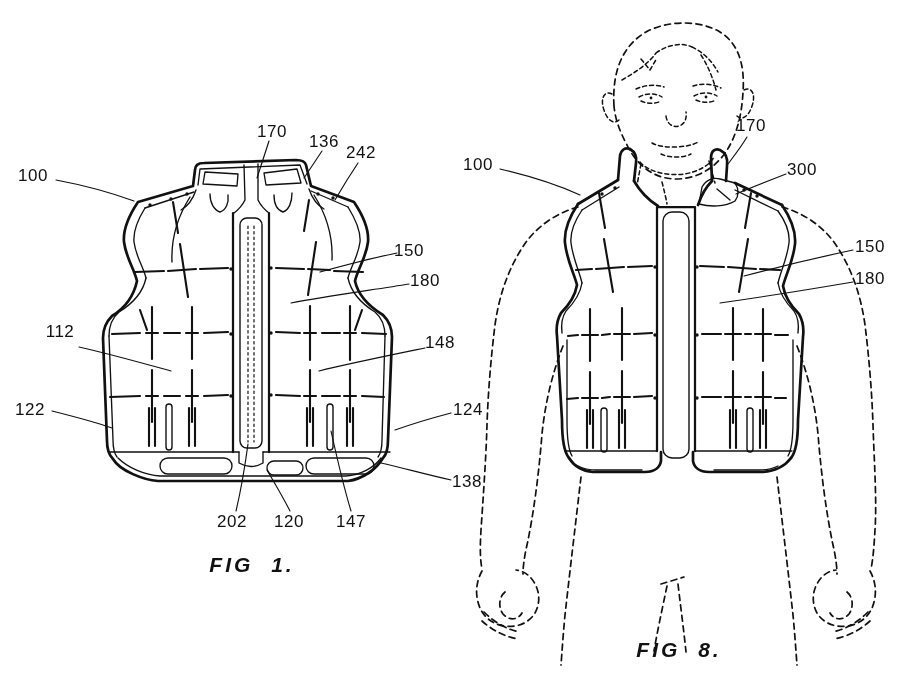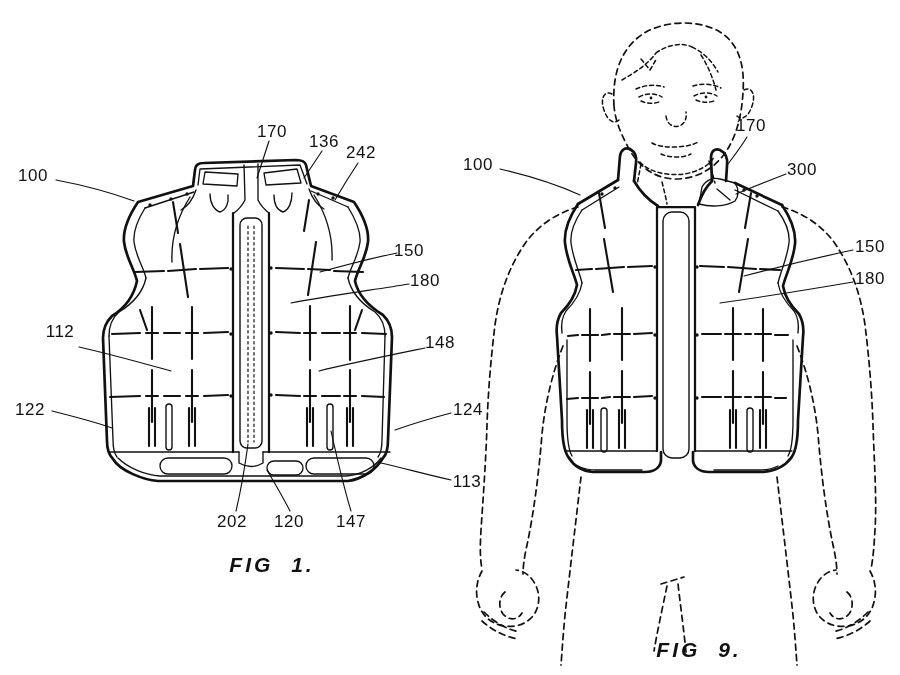--- a/index.html
+++ b/index.html
@@ -13,21 +13,21 @@
   .slitbox{stroke-width:1.4;}
   .zipouter{stroke-width:2.25;}
   .zipdash{stroke-width:1.2;stroke-dasharray:2.5 3;}
   .leader{stroke-width:1.15;}
   .body{stroke-width:1.7;stroke-dasharray:6 4.5;}
   .face{stroke-width:1.5;stroke-dasharray:4 3;}
   .dot{fill:var(--ink,#111);stroke:none;}
   .ref{position:absolute;transform:translate(-50%,-50%);font-size:17px;color:var(--ink,#111);
        letter-spacing:0.5px;white-space:nowrap;}
   .caption{position:absolute;transform:translate(-50%,-50%);font-size:21px;font-weight:700;
-       font-style:italic;letter-spacing:3px;word-spacing:9px;color:var(--ink,#111);white-space:nowrap;margin-left:20px;}
+       font-style:italic;letter-spacing:3px;word-spacing:9px;color:var(--ink,#111);white-space:nowrap;}
 </style>
 </head>
 <body>
 
 <div class="stage">
 
 <svg width="900" height="675" viewBox="0 0 900 675">
 
   <g>
 
@@ -258,26 +258,26 @@
 <div class="ref" style="left:33px;top:176px">100</div>
 <div class="ref" style="left:272px;top:132px">170</div>
 <div class="ref" style="left:324px;top:142px">136</div>
 <div class="ref" style="left:361px;top:153px">242</div>
 <div class="ref" style="left:409px;top:251px">150</div>
 <div class="ref" style="left:425px;top:281px">180</div>
 <div class="ref" style="left:60px;top:332px">112</div>
 <div class="ref" style="left:440px;top:343px">148</div>
 <div class="ref" style="left:30px;top:410px">122</div>
 <div class="ref" style="left:468px;top:410px">124</div>
-<div class="ref" style="left:467px;top:482px">113</div>
+<div class="ref" style="left:467px;top:482px">138</div>
 <div class="ref" style="left:232px;top:522px">202</div>
 <div class="ref" style="left:289px;top:522px">120</div>
 <div class="ref" style="left:351px;top:522px">147</div>
 <div class="caption" style="left:252px;top:565px">FIG 1.</div>
 
 <div class="ref" style="left:478px;top:165px">100</div>
 <div class="ref" style="left:751px;top:126px">170</div>
 <div class="ref" style="left:802px;top:170px">300</div>
 <div class="ref" style="left:870px;top:247px">150</div>
 <div class="ref" style="left:870px;top:279px">180</div>
-<div class="caption" style="left:679px;top:650px">FIG 9.</div>
+<div class="caption" style="left:679px;top:650px">FIG 8.</div>
 
 </div>
 
 </body></html>

